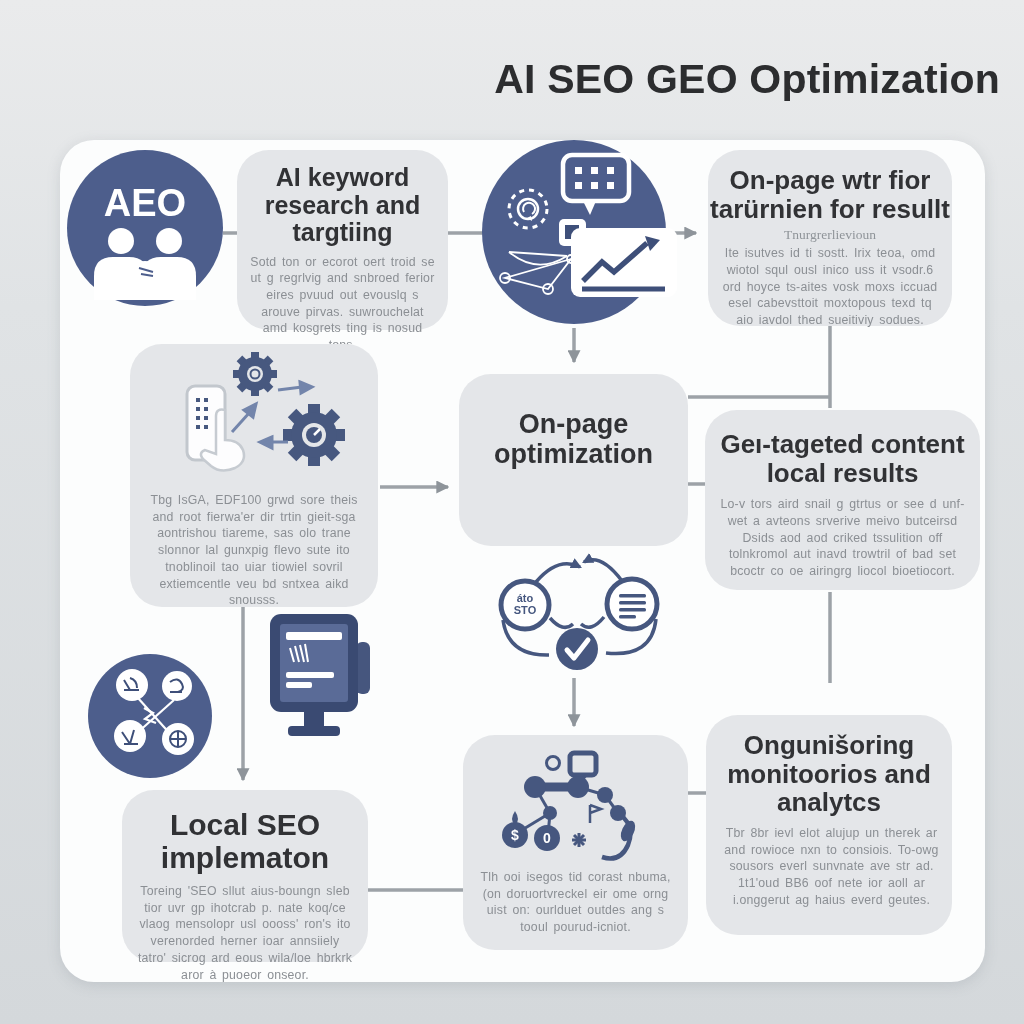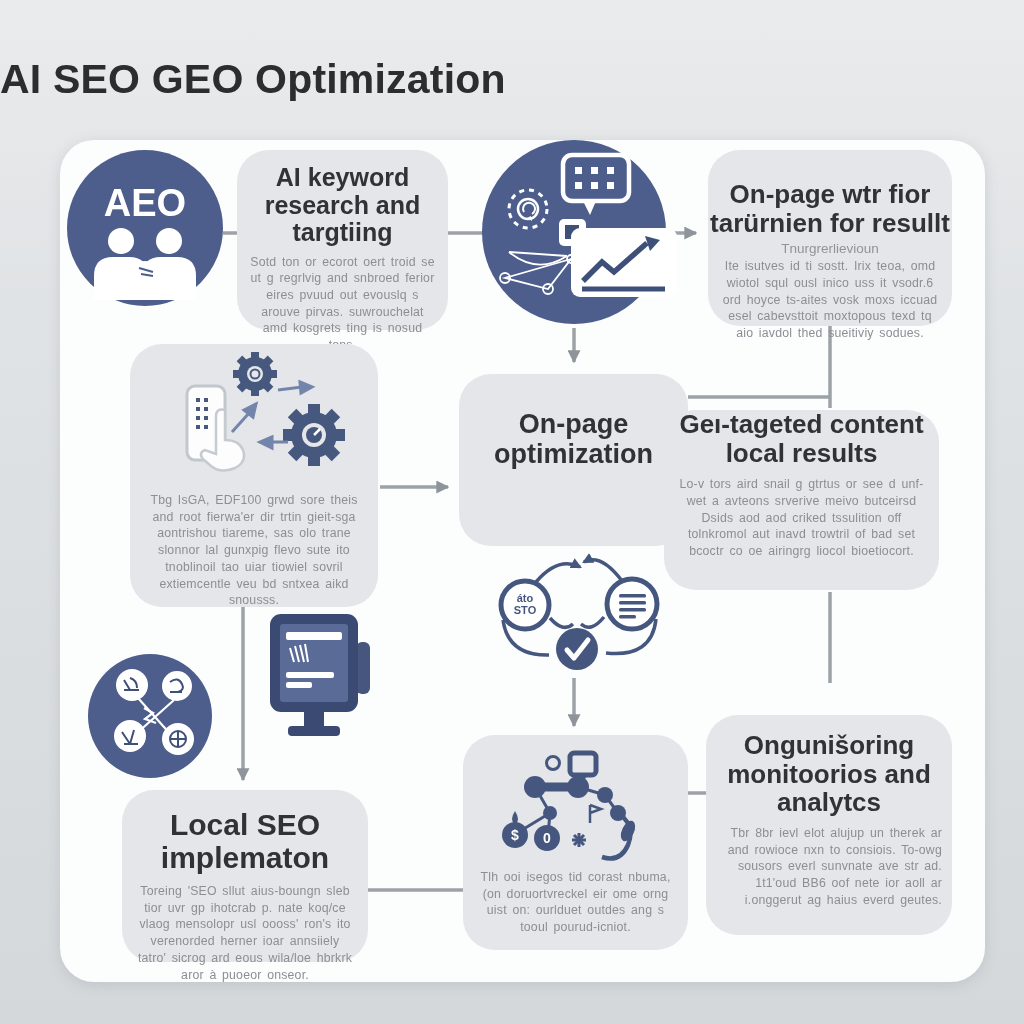--- a/index.html
+++ b/index.html
@@ -8,31 +8,31 @@
     background:linear-gradient(180deg,#eaebec 0%,#e0e3e5 30%,#d4d8db 100%);
     font-family:"Liberation Sans",sans-serif;
     -webkit-font-smoothing:antialiased;
   }
   .canvas{
     position:absolute;left:60px;top:140px;width:925px;height:842px;
     background:#fcfdfd;border-radius:34px;
     box-shadow:0 3px 14px rgba(110,120,132,.20);
   }
   .page-title{
-    position:absolute;top:56px;left:0;width:1000px;text-align:left;
+    position:absolute;top:56px;left:0;width:1000px;text-align:right;
     font-size:41px;font-weight:700;color:#2c2d2f;margin:0;letter-spacing:.2px;
   }
   .connectors{position:absolute;left:0;top:0;width:1024px;height:1024px;pointer-events:none;}
   .icon{position:absolute;}
   .box{
     position:absolute;background:#e4e6e9;border-radius:32px;
     text-align:center;box-sizing:border-box;z-index:3;
   }
   .bt{font-weight:700;color:#313235;white-space:pre-line;line-height:1.1;margin:0;}
-  .bsub{color:#8f9499;font-size:13.5px;margin-top:4px;}
+  .bsub{color:#8f9499;font-size:13.5px;margin-top:4px;font-family:Liberation Serif, serif;}
   .bb{color:#8b8f94;font-size:12.3px;line-height:1.36;word-spacing:2px;letter-spacing:.2px;}
   .z2{z-index:2}.z3{z-index:3}
 </style>
 </head>
 <body>
 
 <h1 class="page-title">AI SEO GEO Optimization</h1>
 
 <div class="canvas"></div>
 
@@ -170,21 +170,21 @@
   <rect x="26" y="118" width="52" height="10" rx="4" fill="#3a4a72"></rect>
 </svg>
 
 <div class="box" style="left:237px;top:150px;width:211px;height:180px;padding-top:14px">
   <p class="bt" style="font-size:25px">AI keyword
 research and
 targtiing</p>
   <div class="bb" style="padding:7px 12px 0">Sotd ton or ecorot oert troid se ut g regrlvig and snbroed ferior eires pvuud out evouslq s arouve pirvas. suwrouchelat amd kosgrets ting is nosud tons.</div>
 </div>
 
-<div class="box" style="left:708px;top:150px;width:244px;height:176px;padding-top:30px">
+<div class="box" style="left:708px;top:150px;width:244px;height:176px;padding-top:16px">
   <p class="bt" style="font-size:26px">On-page wtr fior
 tarürnien for resullt</p>
   <div class="bsub">Tnurgrerlievioun</div>
   <div class="bb" style="padding:2px 14px 0">Ite isutves id ti sostt. Irix teoa, omd wiotol squl ousl inico uss it vsodr.6 ord hoyce ts-aites vosk moxs iccuad esel cabevsttoit moxtopous texd tq aio iavdol thed sueitiviy sodues.</div>
 </div>
 
 <div class="box" style="left:130px;top:344px;width:248px;height:263px">
   <svg width="248" height="148" viewBox="0 0 248 148" style="display:block">
     <g fill="#47587f">
       <g>
@@ -239,21 +239,21 @@
     <path d="M86,72 q0,-8 9,-6 l0,30 q14,0 18,10 q4,12 -8,18 q-14,6 -24,-2 l-8,-7 q-5,-6 2,-9 l11,4 z" fill="#fdfdfe" stroke="#c6cbd1" stroke-width="2.5"></path>
   </svg>
   <div class="bb" style="padding:0 10px">Tbg IsGA, EDF100 grwd sore theis and root fierwa'er dir trtin gieit-sga aontrishou tiareme, sas olo trane slonnor lal gunxpig flevo sute ito tnoblinoil tao uiar tiowiel sovril extiemcentle veu bd sntxea aikd snousss.</div>
 </div>
 
 <div class="box" style="left:459px;top:374px;width:229px;height:172px;padding-top:36px">
   <p class="bt" style="font-size:27px">On-page
 optimization</p>
 </div>
 
-<div class="box" style="left:664px;top:410px;width:275px;height:180px;">
+<div class="box" style="left:705px;top:410px;width:275px;height:180px;padding-top:20px">
   <p class="bt" style="font-size:26px">Geı-tageted content
 local results</p>
   <div class="bb" style="padding:9px 13px 0">Lo-v tors aird snail g gtrtus or see d unf-wet a avteons srverive meivo butceirsd Dsids aod aod criked tssulition off tolnkromol aut inavd trowtril of bad set bcoctr co oe airingrg liocol bioetiocort.</div>
 </div>
 
 <div class="box" style="left:122px;top:790px;width:246px;height:172px;padding-top:18px">
   <p class="bt" style="font-size:30px">Local SEO
 implematon</p>
   <div class="bb" style="padding:9px 13px 0">Toreing 'SEO sllut aius-boungn sleb tior uvr gp ihotcrab p. nate koq/ce vlaog mensolopr usl oooss' ron's ito verenorded herner ioar annsiiely tatro' sicrog ard eous wila/loe hbrkrk aror à puoeor onseor.</div>
 </div>
@@ -295,14 +295,14 @@
       <line x1="108" y1="92" x2="98" y2="102"></line>
     </g>
   </svg>
   <div class="bb" style="padding:4px 14px 0">Tlh ooi isegos tid corast nbuma, (on doruortvreckel eir ome orng uist on: ourlduet outdes ang s tooul pourud-icniot.</div>
 </div>
 
 <div class="box" style="left:706px;top:715px;width:246px;height:220px;padding-top:16px">
   <p class="bt" style="font-size:26px">Ongunišoring
 monitoorios and
 analytcs</p>
-  <div class="bb" style="text-align:right;padding:8px 10px 0 15px">Tbr 8br ievl elot alujup un therek ar and rowioce nxn to consiois. To-owg sousors everl sunvnate ave str ad. 1t1'oud BB6 oof nete ior aoll ar i.onggerut ag haius everd geutes.</div>
+  <div class="bb" style="text-align:center;padding:8px 10px 0 15px">Tbr 8br ievl elot alujup un therek ar and rowioce nxn to consiois. To-owg sousors everl sunvnate ave str ad. 1t1'oud BB6 oof nete ior aoll ar i.onggerut ag haius everd geutes.</div>
 </div>
 
 </body></html>

